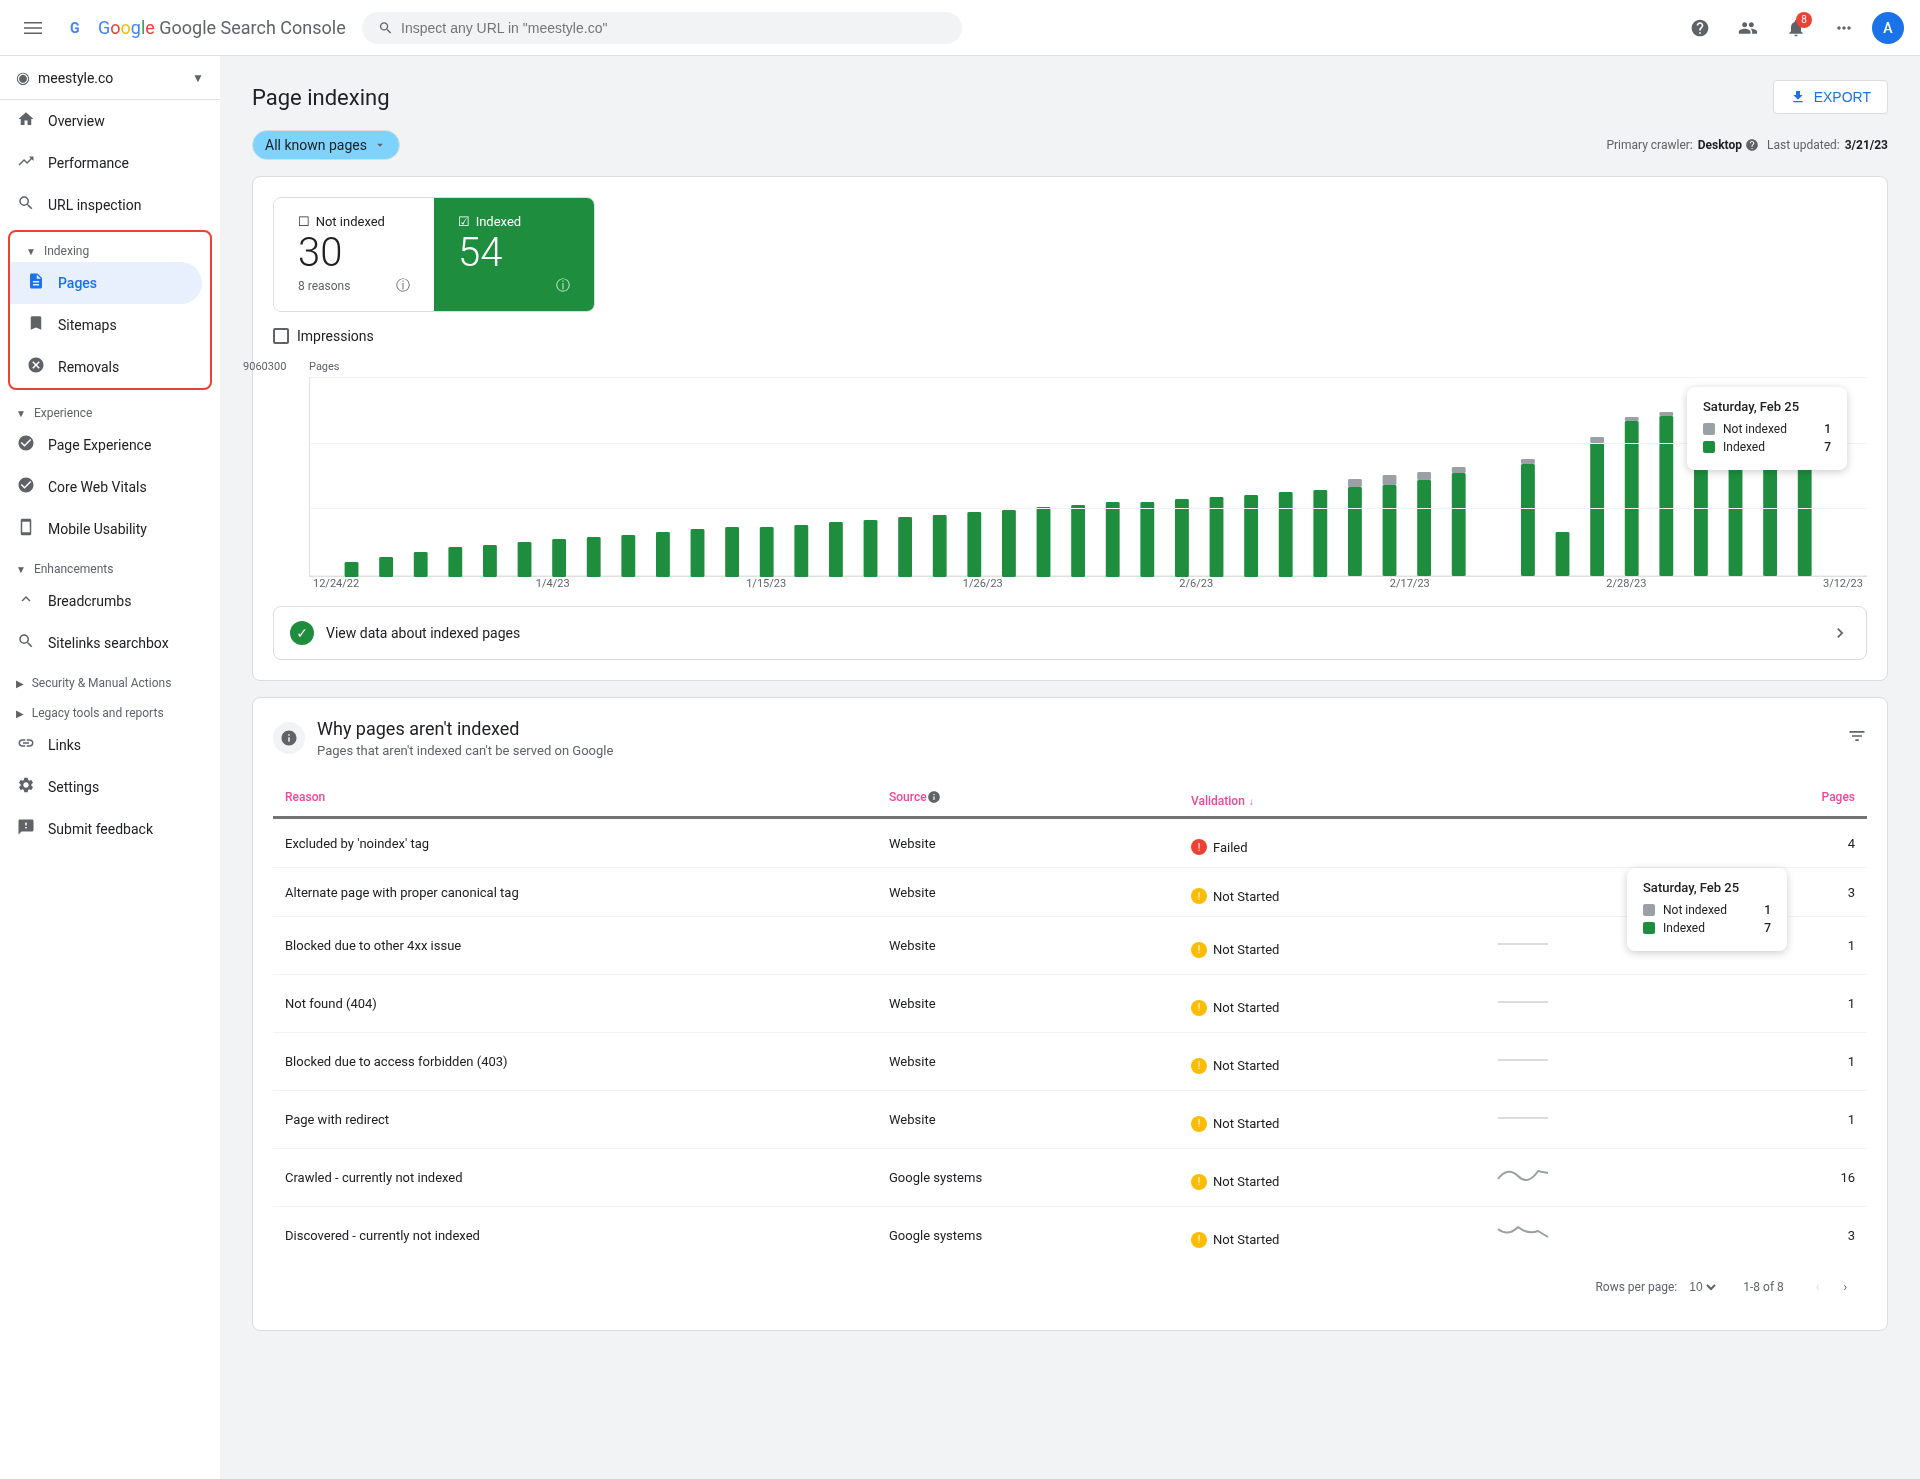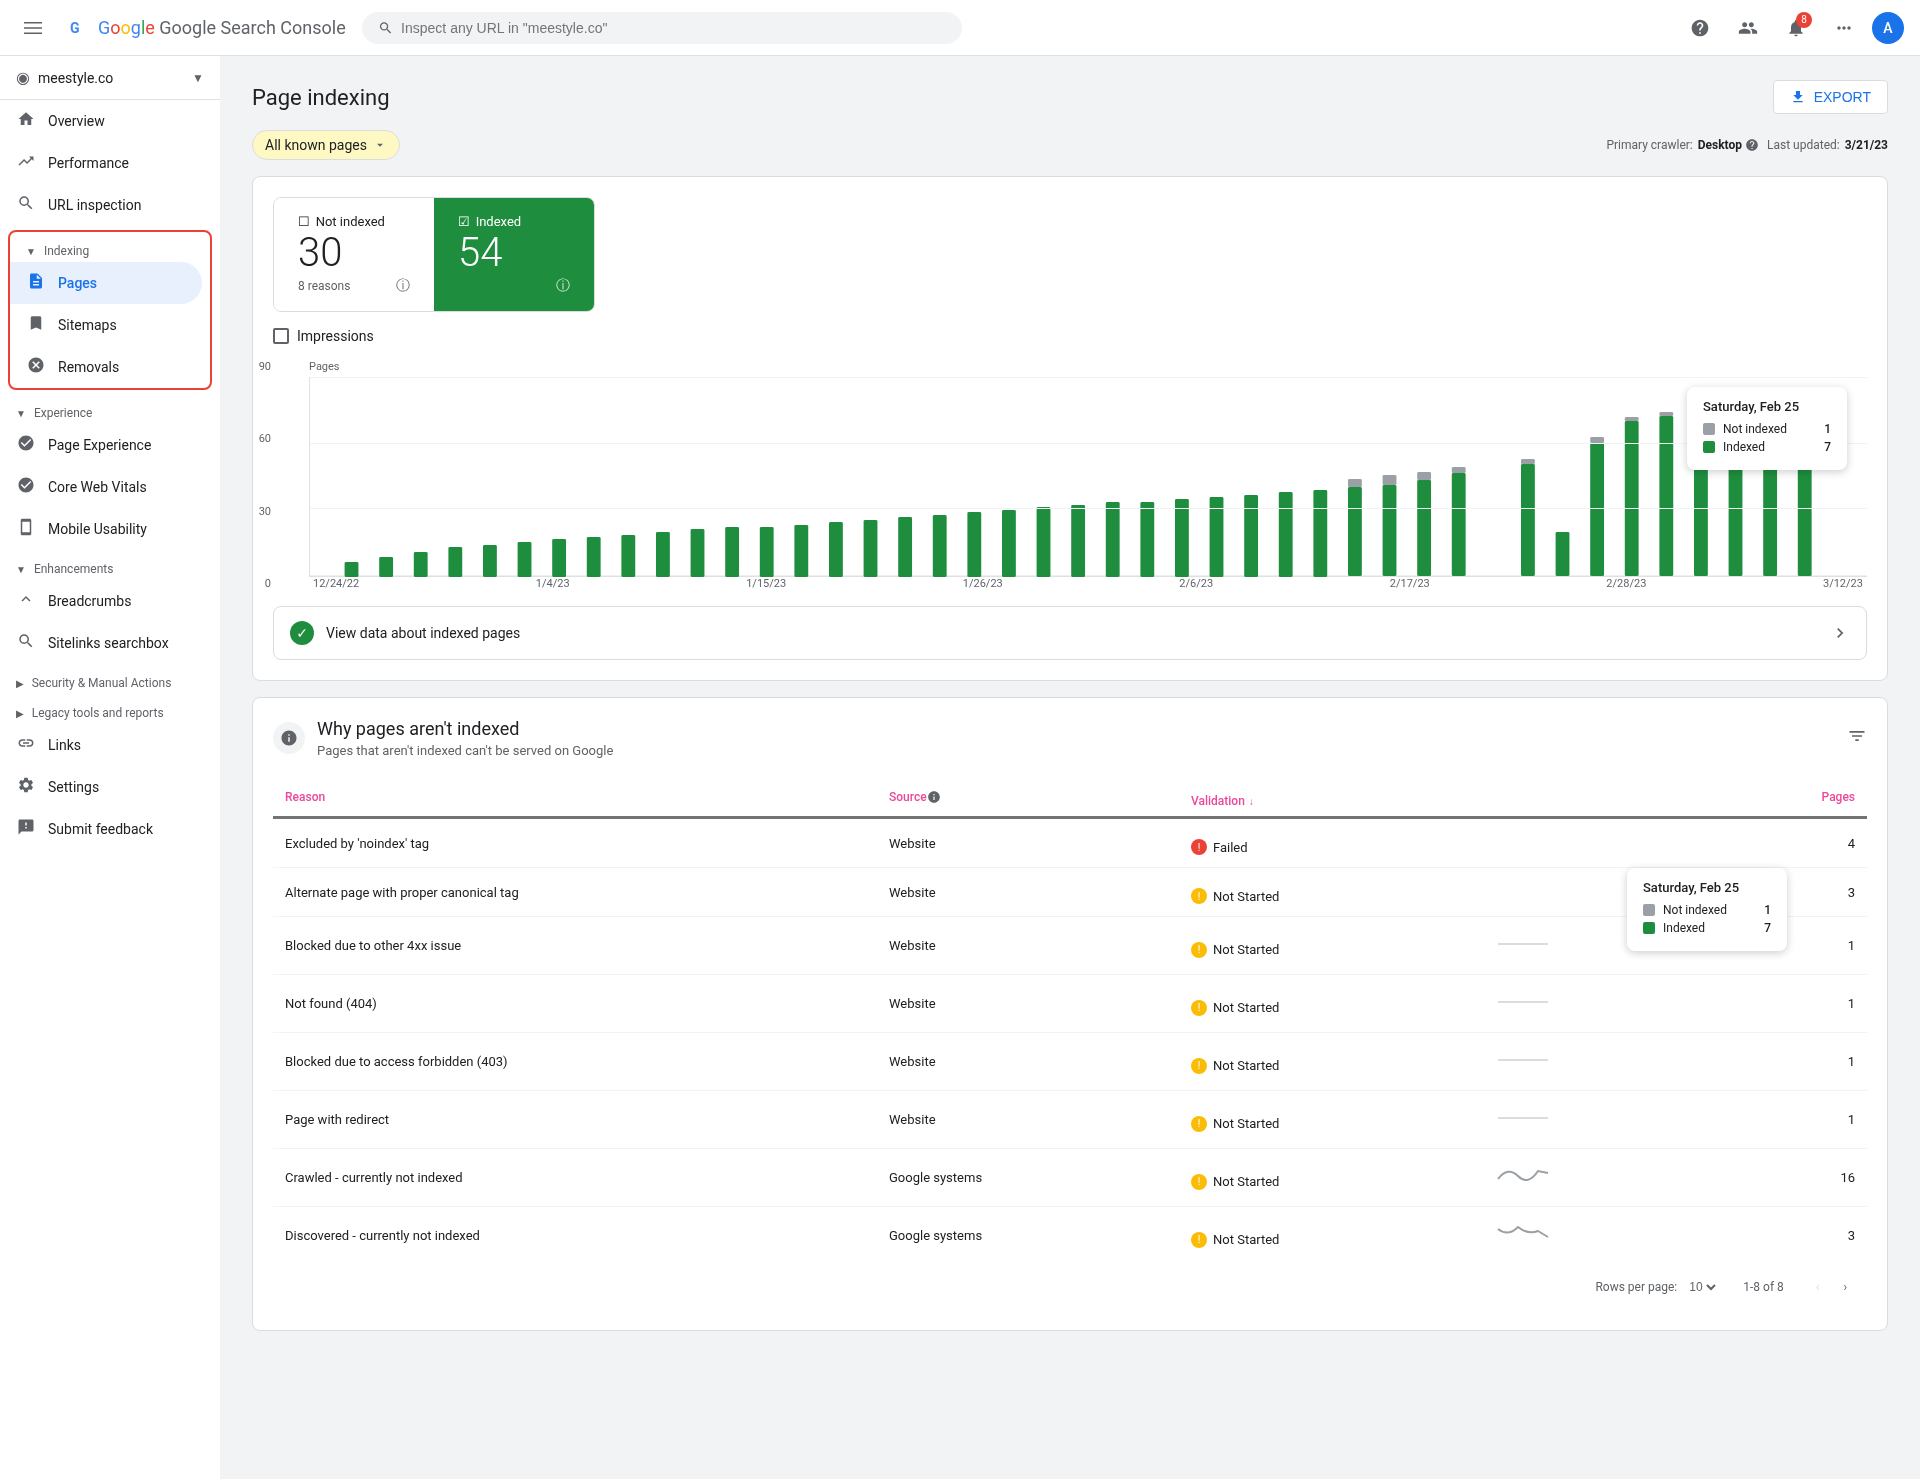--- a/index.html
+++ b/index.html
@@ -34,21 +34,21 @@
     .nav-section-label .chevron { font-size: 10px; }
 
     .nav-group-highlighted { border: 2px solid #ea4335; border-radius: 8px; margin: 4px 8px; }
 
     
     .page-header { display: flex; align-items: center; justify-content: space-between; margin-bottom: 16px; }
     .page-title { font-size: 22px; font-weight: 400; color: #202124; }
     .export-btn { display: flex; align-items: center; gap: 8px; padding: 8px 16px; border: 1px solid #dadce0; border-radius: 4px; cursor: pointer; font-size: 14px; color: #1a73e8; background: #fff; }
 
     .filter-bar { display: flex; align-items: center; gap: 8px; margin-bottom: 16px; }
-    .filter-chip { display: flex; align-items: center; gap: 6px; padding: 6px 12px; border: 1px solid #dadce0; border-radius: 16px; cursor: pointer; font-size: 14px; background: #fef9c3; }
+    .filter-chip { display: flex; align-items: center; gap: 6px; padding: 6px 12px; border: 1px solid #dadce0; border-radius: 16px; cursor: pointer; font-size: 14px; background: #7dd3fc; }
 
     .meta-info { font-size: 12px; color: #5f6368; margin-left: auto; display: flex; align-items: center; gap: 1px; }
     .meta-info strong { color: #202124; }
 
     
     .index-cards { display: flex; gap: 0; background: #fff; border-radius: 8px; overflow: hidden; border: 1px solid #dadce0; margin-bottom: 16px; width: fit-content; }
     .index-card { padding: 16px 24px; min-width: 160px; }
     .index-card.not-indexed { background: #fff; }
     .index-card.indexed { background: #1e8e3e; color: white; }
     .index-card-header { display: flex; align-items: center; gap: 6px; font-size: 13px; margin-bottom: 4px; }
@@ -99,21 +99,21 @@
 
     .table-footer { display: flex; align-items: center; justify-content: flex-end; padding: 12px; gap: 16px; font-size: 12px; color: #5f6368; }
     .rows-per-page { display: flex; align-items: center; gap: 8px; }
     .rows-select { border: none; background: transparent; font-size: 12px; color: #5f6368; cursor: pointer; }
     .pagination { display: flex; align-items: center; gap: 8px; }
     .page-info { margin: 0 8px; }
     .nav-arrow { cursor: pointer; padding: 4px 8px; color: #5f6368; }
     .nav-arrow.disabled { color: #dadce0; cursor: default; }
 
     
-    .chart-y-labels { position: absolute; left: -30px; top: 0; bottom: 0; display: flex; flex-direction: column; justify-content: space-between; font-size: 11px; color: #5f6368; text-align: right; width: 28px; }
+    .chart-y-labels { position: absolute; left: -30px; top: 0; bottom: 0; display: flex; flex-direction: row; justify-content: space-between; font-size: 11px; color: #5f6368; text-align: right; width: 28px; }
 
     .chart-wrapper { position: relative; padding-left: 36px; }
 
     
     .row-tooltip { position: absolute; top: 0; right: 80px; background: white; border-radius: 8px; box-shadow: 0 2px 8px rgba(0,0,0,0.2); padding: 12px 16px; font-size: 12px; min-width: 160px; z-index: 10; }
   </style>
 </head>
 <body>
 
 <div class="top-bar">

